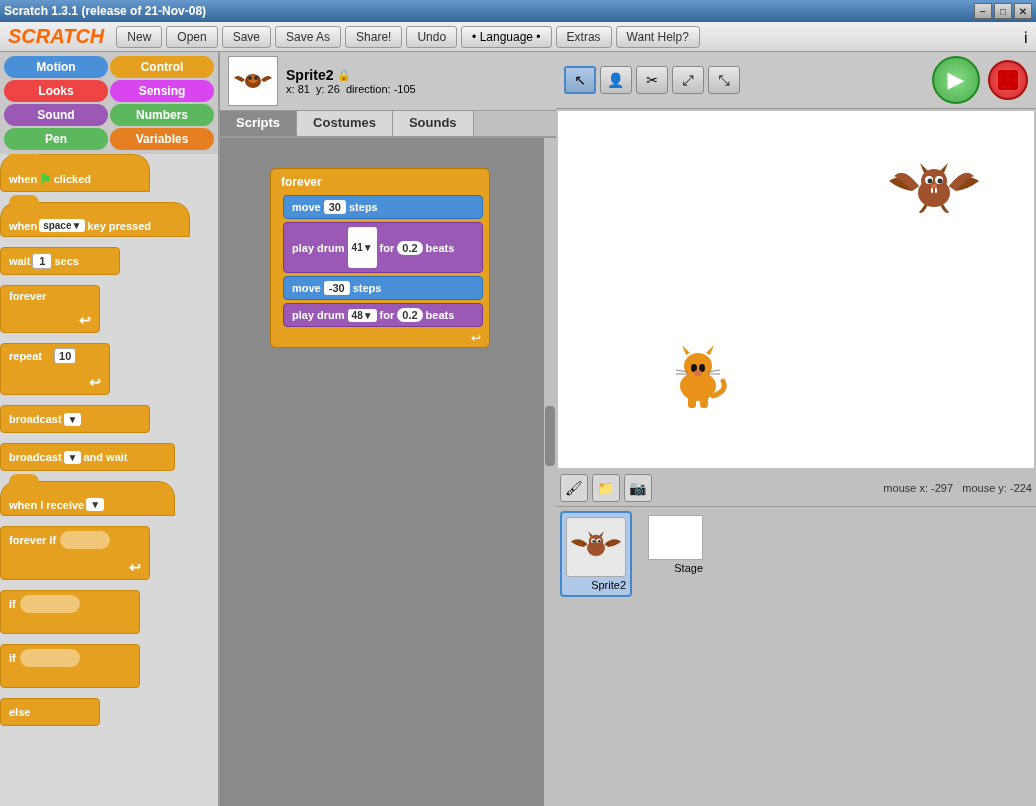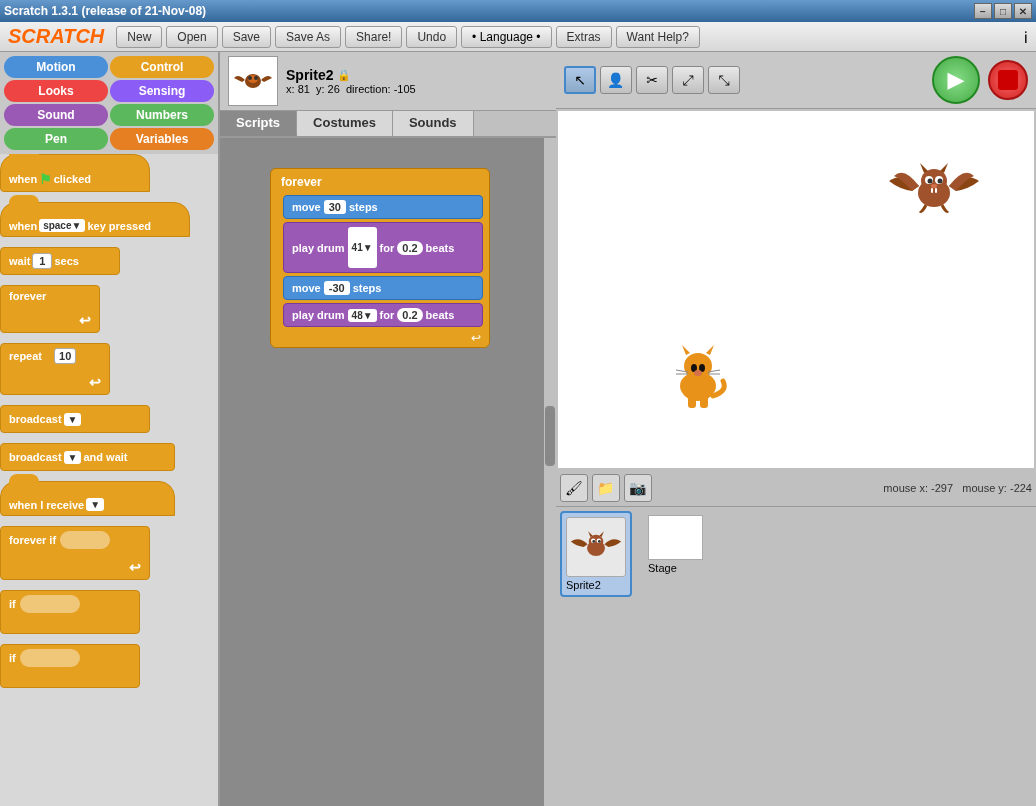--- a/index.html
+++ b/index.html
@@ -86,21 +86,21 @@
       border: none;
       cursor: pointer;
       font-size: 12px;
       font-weight: bold;
       color: white;
       text-align: center;
     }
     .cat-motion { background: #4a90d9; }
     .cat-control { background: #e6a020; }
     .cat-looks { background: #ef4444; }
-    .cat-sensing { background: #8b5cf6; }
+    .cat-sensing { background: #d946ef; }
     .cat-sound { background: #9b59b6; }
     .cat-numbers { background: #5cb85c; }
     .cat-pen { background: #5cb85c; }
     .cat-variables { background: #e67e22; }
 
     
     #block-area {
       flex: 1;
       overflow-y: auto;
       padding: 0;
@@ -320,21 +320,21 @@
       display: flex;
       flex-wrap: wrap;
       gap: 4px;
       padding: 4px;
       flex: 1;
       align-content: flex-start;
     }
     .sprite-item {
       display: flex;
       flex-direction: column;
-      align-items: flex-start;
+      align-items: flex-end;
       padding: 4px;
       cursor: pointer;
       border-radius: 4px;
     }
     .sprite-item-active {
       background: #b0c8e8;
       border: 2px solid #4488cc;
     }
     .sprite-thumb {
       width: 60px; height: 60px;
@@ -503,20 +503,25 @@
 
       <div style="margin-bottom:6px;">
         <div class="scratch-block block-orange" style="width:140px; min-height:44px; flex-direction:column; align-items:flex-start;">
           <div style="display:flex; align-items:center; gap:4px;">
             <span>if</span>
             <span class="block-input-oval" style="width:60px; height:18px; background:rgba(255,255,255,0.4);"></span>
           </div>
         </div>
       </div>
 
+      <div style="margin-bottom:6px;">
+        <div class="scratch-block block-orange" style="width:100px; min-height:28px;">
+          <span>else</span>
+        </div>
+      </div>
 
     </div>
   </div>
 
   <div id="script-area">
 
     <div id="sprite-header">
       <div id="sprite-thumb">
 
         <svg width="46" height="46" viewBox="0 0 46 46">

